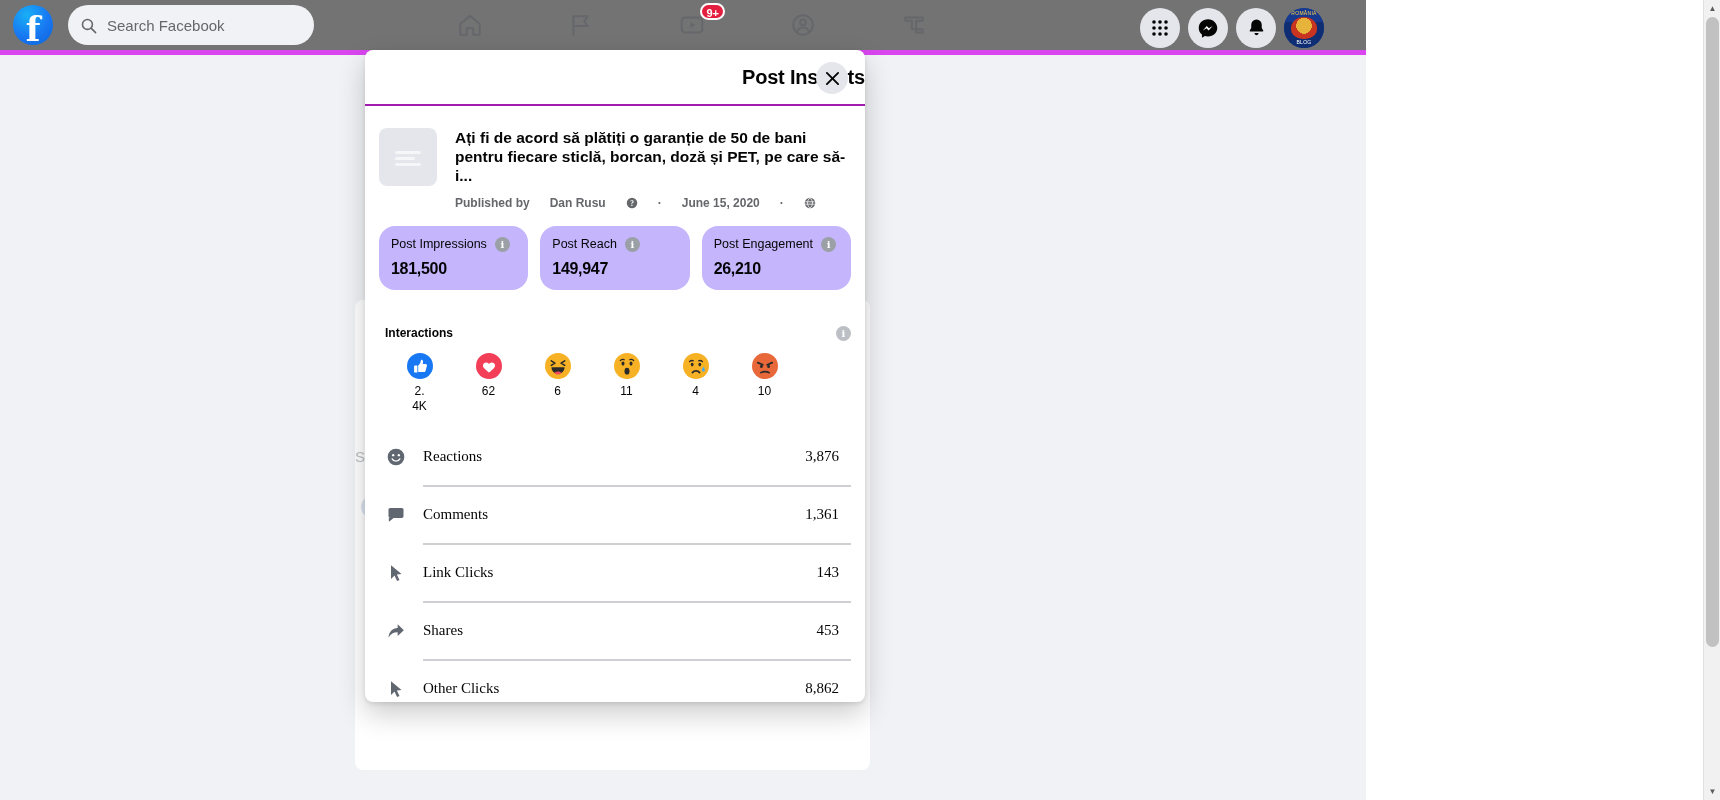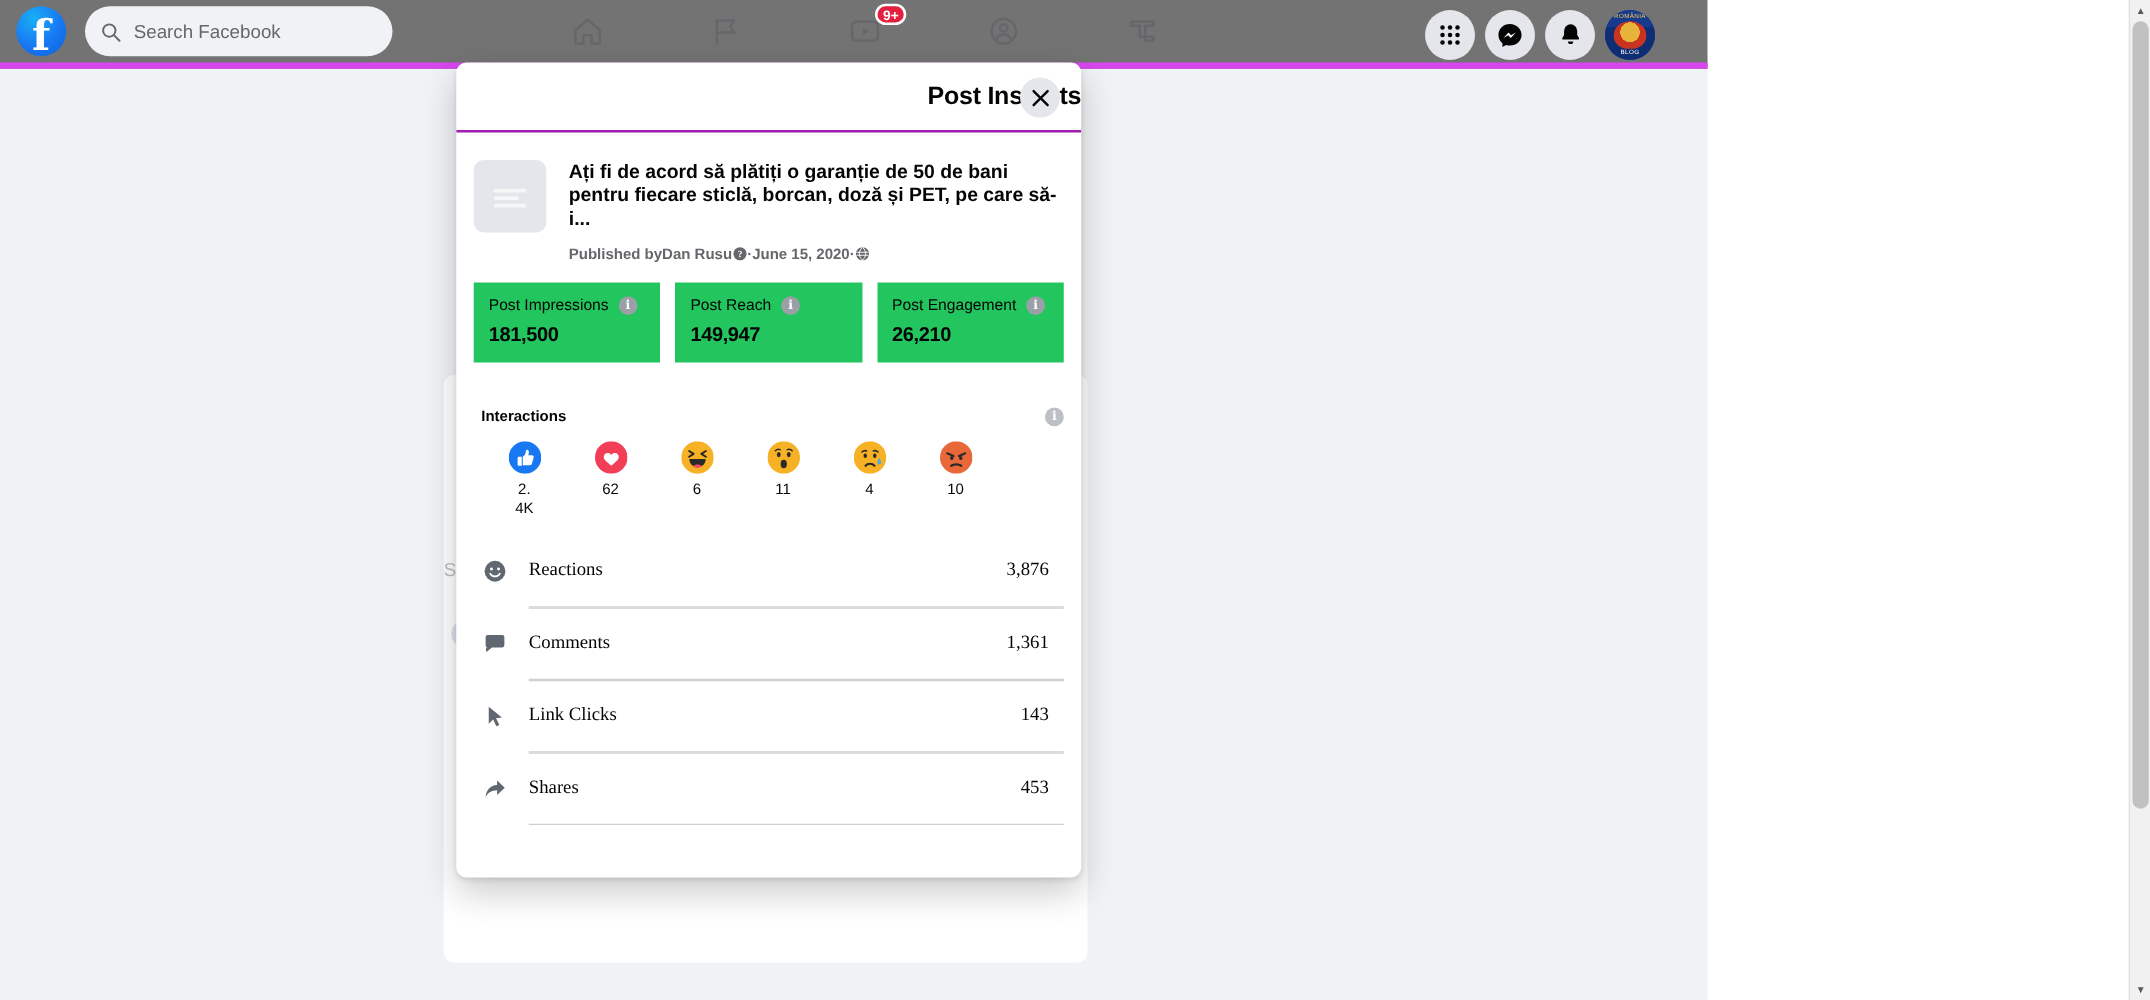--- a/index.html
+++ b/index.html
@@ -182,36 +182,36 @@
     position: absolute; background: #f5f6f7; height: 3px; border-radius: 2px;
   }
   .post-info { margin-left: 18px; padding-top: 0; }
   .post-text {
     font-size: 15.5px; line-height: 1.24; color: #050505;
     max-width: 400px;
   }
   .post-meta {
     margin-top: 10px;
     font-size: 12px; color: #65676b;
-    display: flex; align-items: center; gap: 0;
+    display: flex; align-items: center; gap: 20px;
   }
   .meta-ic {
     display: inline-flex; align-items: center; justify-content: center;
     width: 12px; height: 12px;
   }
 
   
   .cards {
     display: flex; gap: 12px;
     padding: 16px 14px 0 14px;
   }
   .card {
     flex: 1 1 0;
-    background: #22c55e;
-    border-radius: 0;
+    background: #c4b5fd;
+    border-radius: 16px;
     padding: 11px 12px 12px 12px;
     min-width: 0;
   }
   .card-head {
     display: flex; align-items: center; gap: 8px;
     white-space: nowrap;
   }
   .card-label { font-size: 12.5px; color: #050505; }
   .info-ic {
     width: 15px; height: 15px; border-radius: 50%;
@@ -571,20 +571,29 @@
         <div class="mrow">
           <span class="m-icon">
             <svg width="20" height="20" viewBox="0 0 24 24" fill="#606770">
               <path d="M3 20 c.6 -7.6 5 -11.2 11 -11.6 V4 l7.4 7 -7.4 7 v-4.6 c-5 .1 -8.6 2 -11 6.6 Z"></path>
             </svg>
           </span>
           <span class="m-label">Shares</span>
           <span class="m-value">453</span>
         </div>
 
+        <div class="mrow">
+          <span class="m-icon">
+            <svg width="20" height="20" viewBox="0 0 24 24" fill="#606770">
+              <path d="M6 2.8 L18.6 13.2 L13 13.9 L16.2 20.4 L13.3 21.6 L10.2 15.1 L6 19.2 Z"></path>
+            </svg>
+          </span>
+          <span class="m-label">Other Clicks</span>
+          <span class="m-value">8,862</span>
+        </div>
 
       </div>
     </div>
   </div>
 
   <div class="scrollbar">
     <div class="sb-arrow up">▲</div>
     <div class="sb-thumb"></div>
     <div class="sb-arrow down">▼</div>
   </div>

